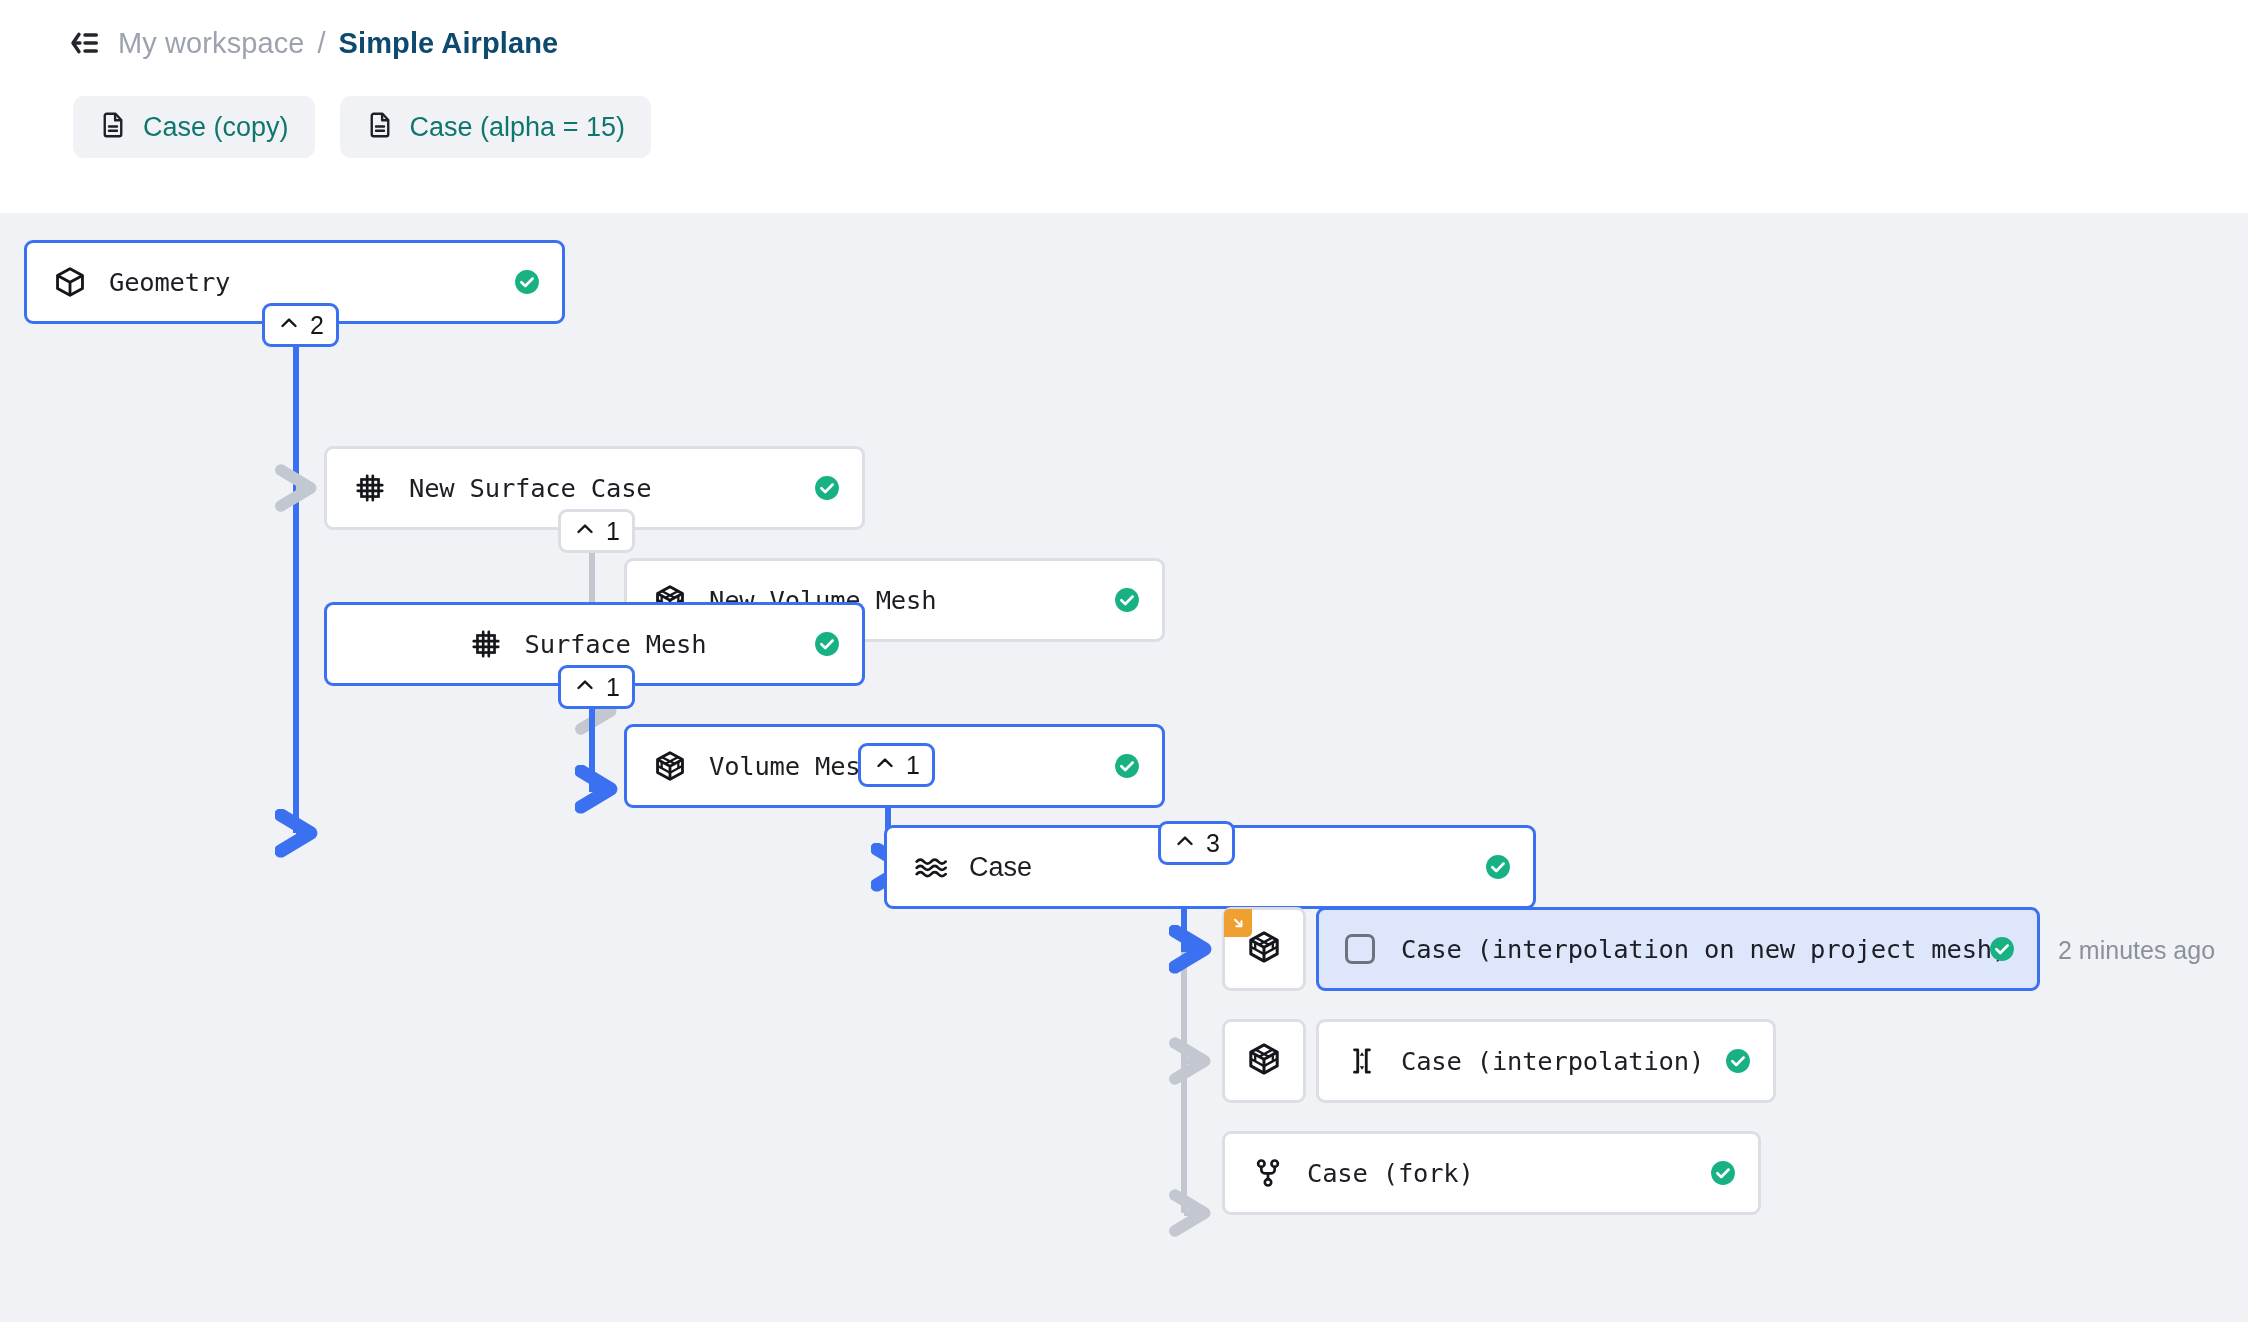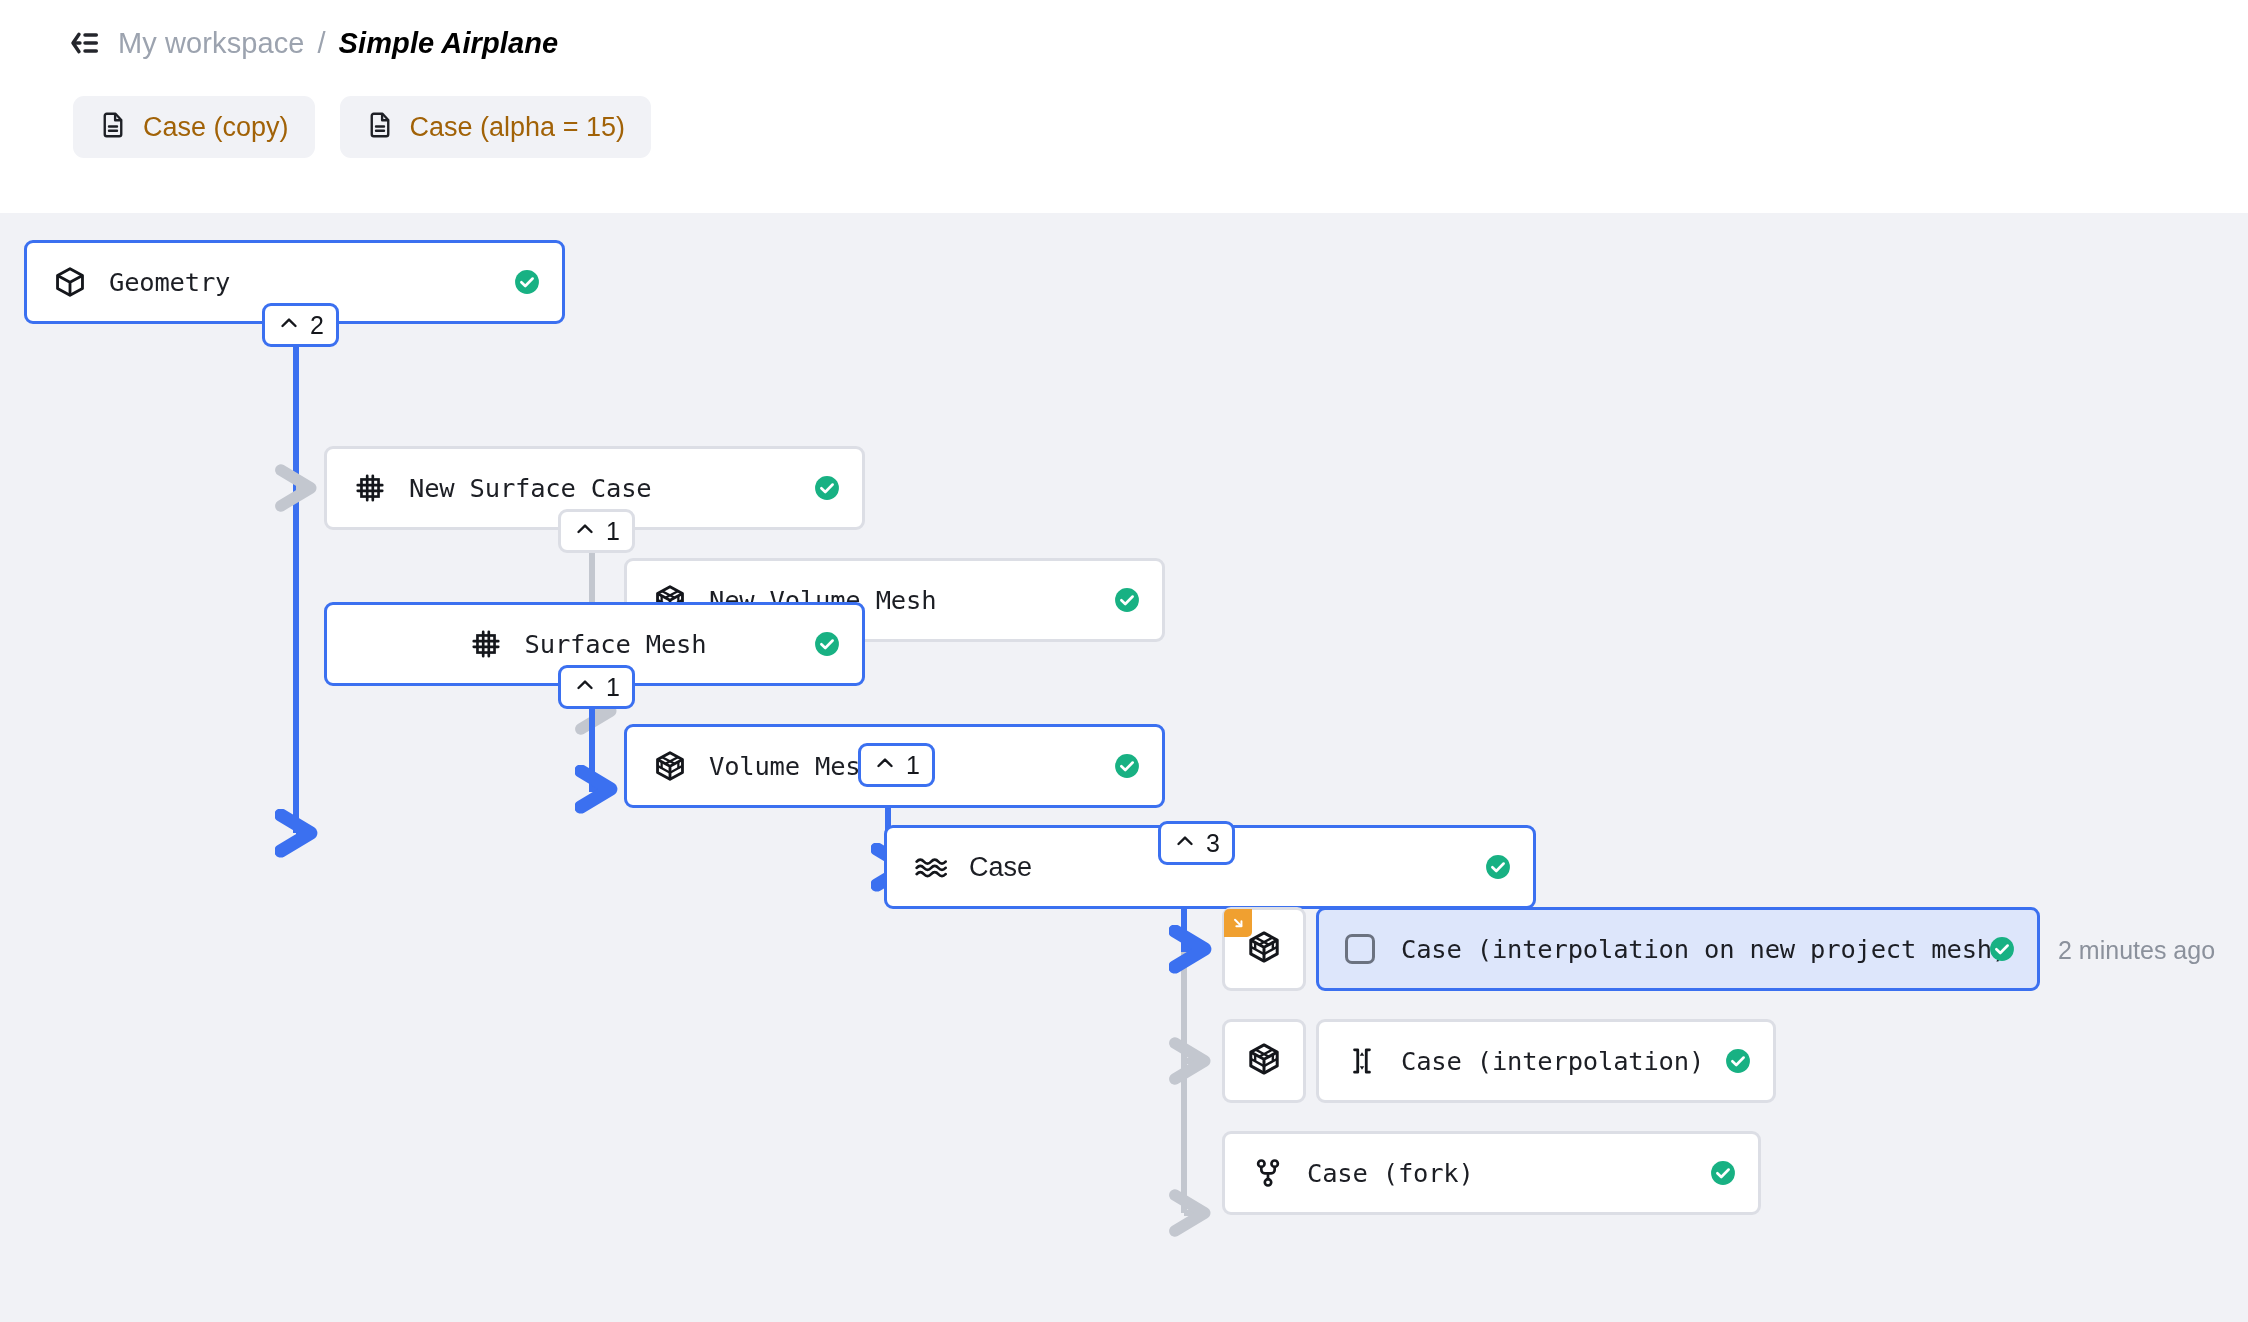--- a/index.html
+++ b/index.html
@@ -13,29 +13,29 @@
     position: relative;
   }
 
   
   #header { position: absolute; left: 0; top: 0; width: 2248px; height: 213px; background: #ffffff; margin-left: 32px; }
 
   #breadcrumb { position: absolute; left: 36px; top: 26px; display: flex; align-items: center; gap: 0; }
   #collapse-btn { width: 34px; height: 34px; display: flex; align-items: center; justify-content: center; margin-right: 16px; cursor: pointer; }
   .bc-workspace { font-size: 29px; color: #9ca3af; letter-spacing: .1px; }
   .bc-sep { font-size: 29px; color: #9ca3af; margin: 0 13px; }
-  .bc-current { font-size: 29px; color: #000000; font-weight: bold; letter-spacing: .1px; font-style: italic; }
+  .bc-current { font-size: 29px; color: #0c4a6e; font-weight: bold; letter-spacing: .1px; }
 
   #tabs { position: absolute; left: 41px; top: 96px; display: flex; gap: 25px; }
   .tab-chip {
     height: 62px; background: #f1f2f6; border-radius: 11px;
     display: flex; align-items: center; gap: 15px;
     padding: 0 26px 0 25px; cursor: pointer;
   }
-  .tab-chip .label { font-size: 27px; color: #a16207; }
+  .tab-chip .label { font-size: 27px; color: #0f766e; }
 
   
   #canvas { position: absolute; left: 0; top: 213px; width: 2248px; height: 1109px; background: #f1f2f6; overflow: hidden; }
 
   
   #wires { position: absolute; left: 0; top: 0; width: 2248px; height: 1109px; }
 
   
   .node {
     position: absolute; height: 84px; background: #ffffff;

